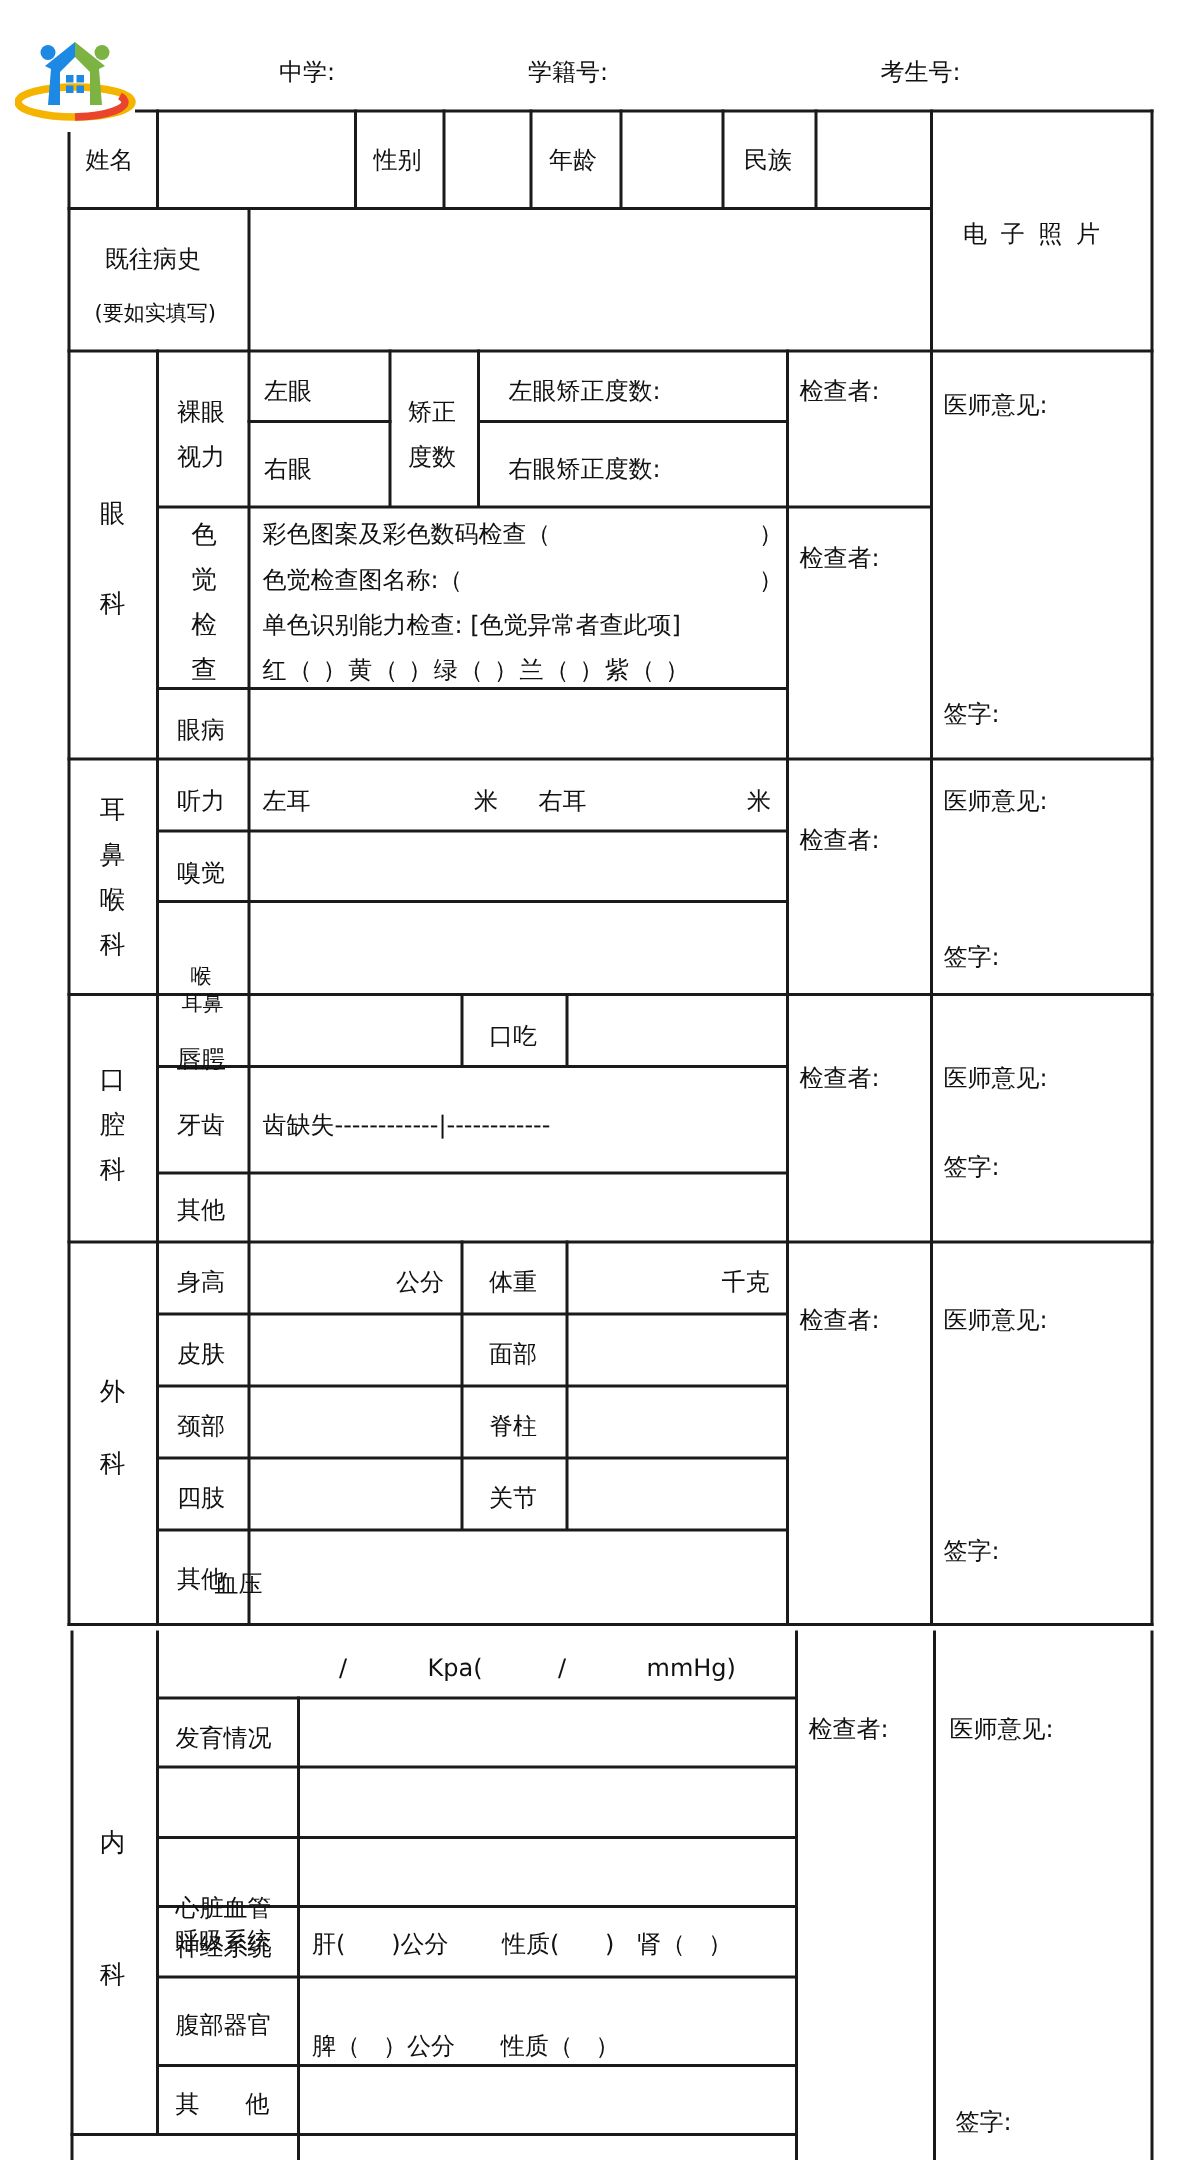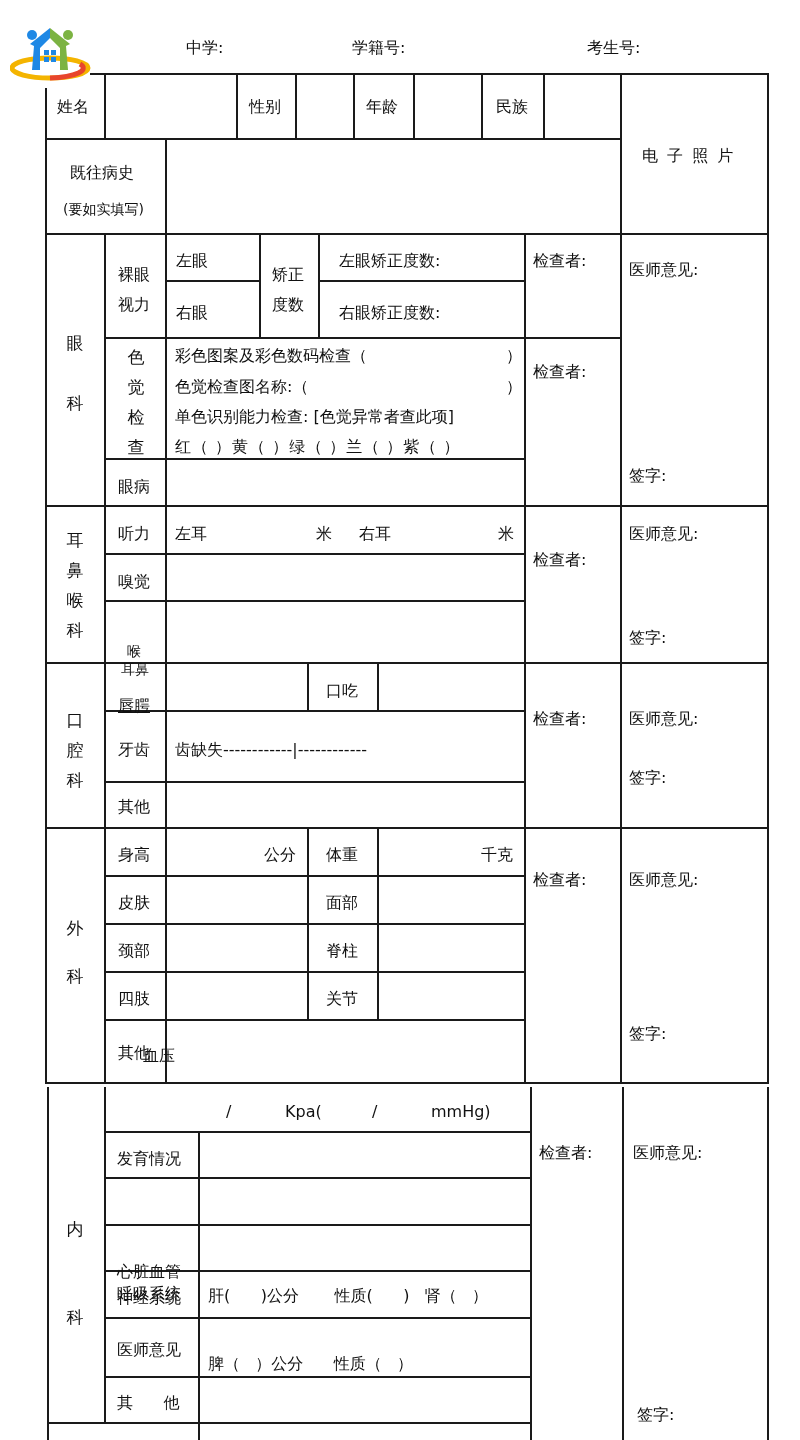--- a/index.html
+++ b/index.html
@@ -204,20 +204,20 @@
 </div>
 <div class="t" style="left:143px;top:1046px;">血压</div>
 <div class="t" style="left:226px;top:1102px;">/</div>
 <div class="t" style="left:285px;top:1102px;">Kpa(</div>
 <div class="t" style="left:372px;top:1102px;">/</div>
 <div class="t" style="left:431px;top:1102px;">mmHg)</div>
 <div class="t" style="left:117px;top:1149px;">发育情况</div>
 <div class="t" style="left:117px;top:1262px;">心脏血管</div>
 <div class="t" style="left:117px;top:1284px;">呼吸系统</div>
 <div class="t" style="left:117px;top:1288px;">神经系统</div>
-<div class="t" style="left:117px;top:1340px;">医师意见</div>
+<div class="t" style="left:117px;top:1340px;">腹部器官</div>
 <div class="t" style="left:208px;top:1286px;white-space:pre;">肝(      )公分       性质(      )   肾（   ）</div>
 <div class="t" style="left:208px;top:1354px;white-space:pre;">脾（   ）公分      性质（   ）</div>
 <div class="t" style="left:117px;top:1393px;white-space:pre;">其      他</div>
 <div class="abs" style="left:200px;top:1378px;width:330px;height:44px;"></div>
 <div class="t" style="left:539px;top:1143px;">检查者:</div>
 <div class="t" style="left:633px;top:1143px;">医师意见:</div>
 <div class="t" style="left:637px;top:1405px;">签字:</div>
 
 </body></html>

